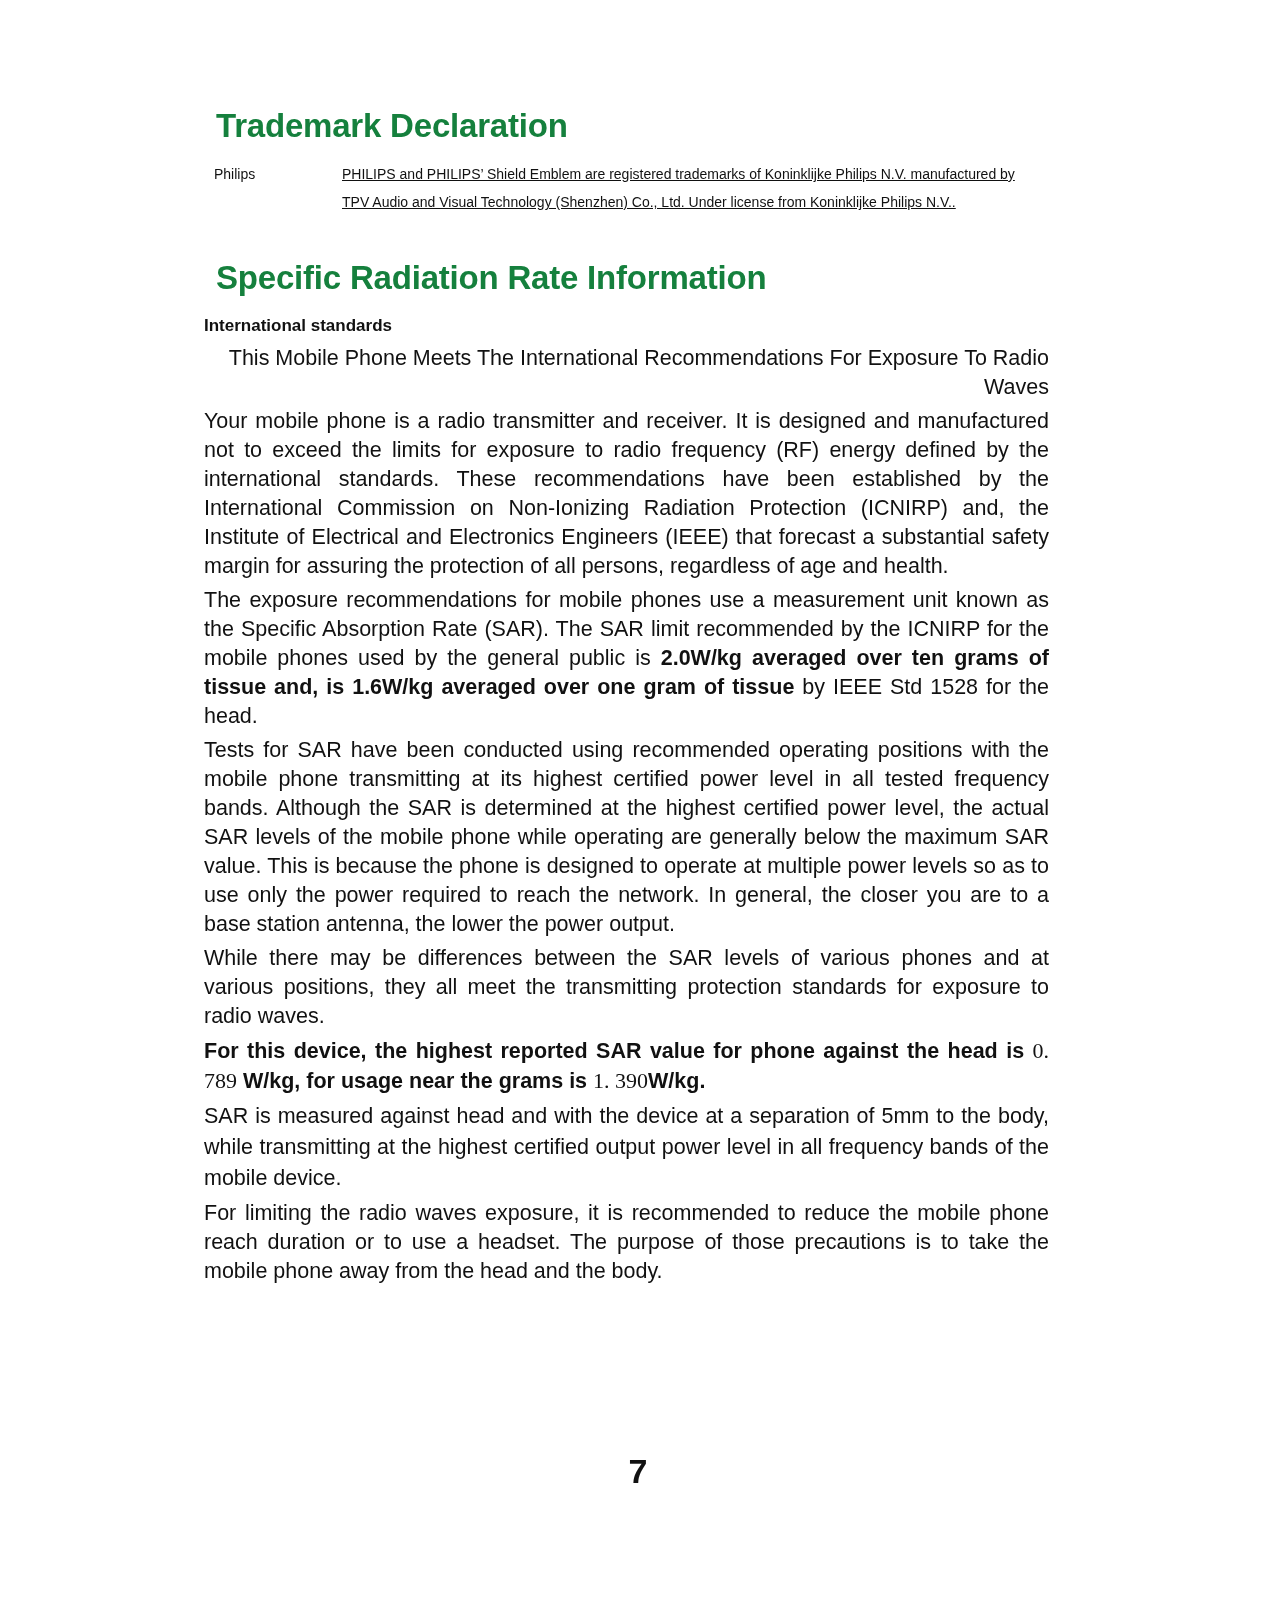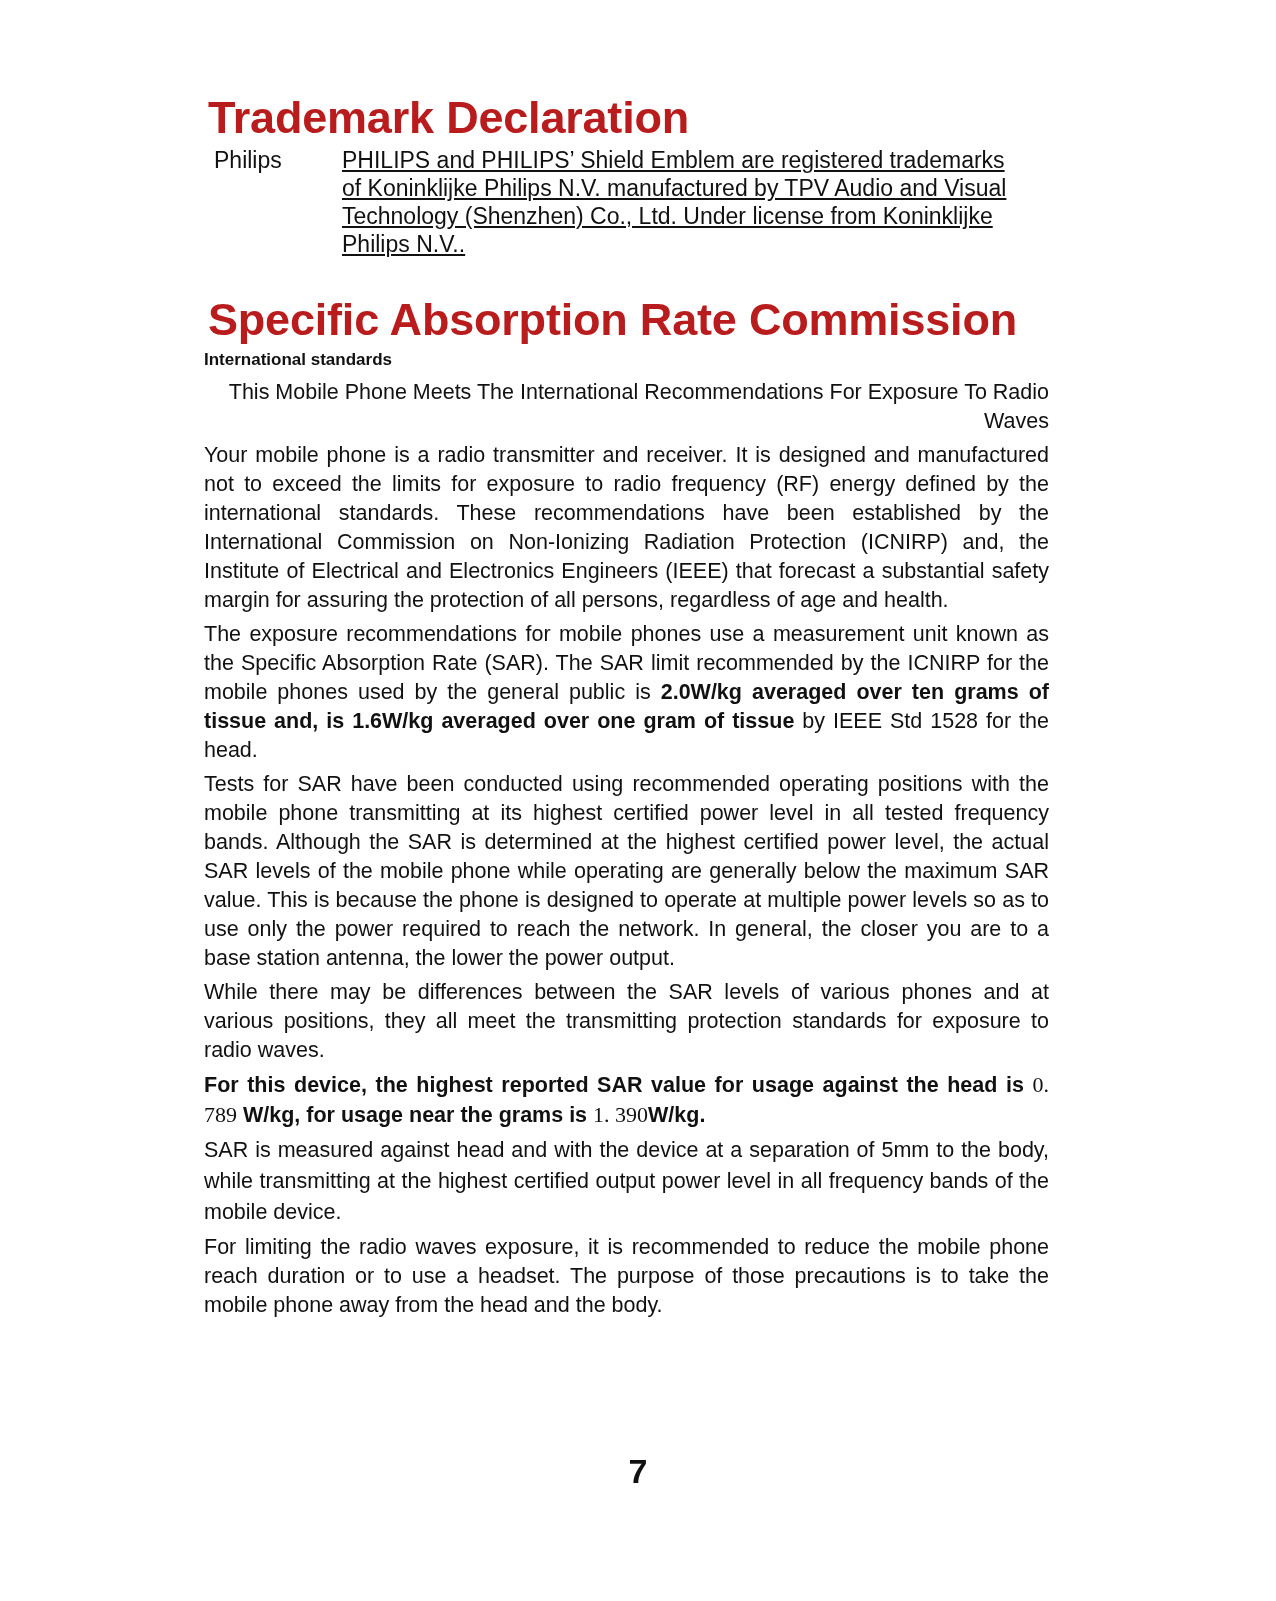--- a/index.html
+++ b/index.html
@@ -17,30 +17,30 @@
     }
     .page {
       position: absolute;
       left: 204px;
       top: 92px;
       width: 845px;
     }
     .section-title {
       font-family: "Liberation Sans", sans-serif;
       font-weight: bold;
-      color: #b91c1c;
-      font-size: 45px;
+      color: #15803d;
+      font-size: 33px;
       line-height: 44px;
-      margin: 4px;
+      margin: 12px;
       letter-spacing: -0.2px;
     }
     .tm-row {
       display: flex;
       margin-top: 6px;
-      font-size: 23px;
+      font-size: 14px;
       line-height: 28px;
     }
     .tm-brand {
       width: 138px;
       padding-left: 10px;
       box-sizing: border-box;
       flex: none;
     }
     .tm-text {
       flex: 1;
@@ -91,27 +91,27 @@
 <body>
 
 <div class="page">
 
   <h1 class="section-title">Trademark Declaration</h1>
   <div class="tm-row">
     <div class="tm-brand">Philips</div>
     <div class="tm-text">PHILIPS and PHILIPS’ Shield Emblem are registered trademarks of Koninklijke Philips N.V. manufactured by TPV Audio and Visual Technology (Shenzhen) Co., Ltd. Under license from Koninklijke Philips N.V..</div>
   </div>
 
-  <h1 class="section-title sar-title">Specific Absorption Rate Commission</h1>
+  <h1 class="section-title sar-title">Specific Radiation Rate Information</h1>
   <div class="subheading">International standards</div>
 
   <p class="left">This Mobile Phone Meets The International Recommendations For Exposure To Radio Waves</p>
   <p>Your mobile phone is a radio transmitter and receiver. It is designed and manufactured not to exceed the limits for exposure to radio frequency (RF) energy defined by the international standards. These recommendations have been established by the International Commission on Non-Ionizing Radiation Protection (ICNIRP) and, the Institute of Electrical and Electronics Engineers (IEEE) that forecast a  substantial safety margin for assuring the protection of all persons, regardless of age and health.</p>
   <p><span>The exposure recommendations for mobile phones use a measurement unit known as the Specific Absorption Rate (SAR). The SAR limit recommended by the ICNIRP for the mobile phones used by the general public is </span><b>2.0W/kg averaged over ten grams of tissue and, is 1.6W/kg averaged over one gram of tissue</b><span> by IEEE Std 1528 for the head.</span></p>
   <p>Tests for SAR have been conducted using recommended operating positions with the mobile phone transmitting at its highest certified power level in all tested frequency bands. Although the SAR is determined at the highest certified power level, the actual SAR levels of the mobile phone while operating are generally below the maximum SAR value. This is because the phone is designed to operate at multiple power levels so as to use only the power required to reach the network. In  general, the closer you are to a base station antenna, the lower the power output.</p>
   <p>While there may be differences between the SAR levels of various phones and at various positions, they all meet the transmitting protection standards for exposure to radio waves.</p>
-  <p class="bold"><span>For this device, the highest reported SAR value for usage against the head is </span><span class="serif-num">0. 789</span><span> W/kg, for usage near the grams is </span><span class="serif-num">1. 390</span><span>W/kg.</span></p>
+  <p class="bold"><span>For this device, the highest reported SAR value for phone against the head is </span><span class="serif-num">0. 789</span><span> W/kg, for usage near the grams is </span><span class="serif-num">1. 390</span><span>W/kg.</span></p>
   <p class="sar-para">SAR is measured against head and with the device at a separation of 5mm to the body, while transmitting at the highest certified output power level in all frequency bands of the mobile device.</p>
   <p>For limiting the radio waves exposure, it is recommended to reduce the mobile phone reach duration or to use a headset. The purpose of those precautions is to take the mobile phone away from the head and the body.</p>
 
 </div>
 
 <div class="page-number">7</div>
 
 </body></html>

